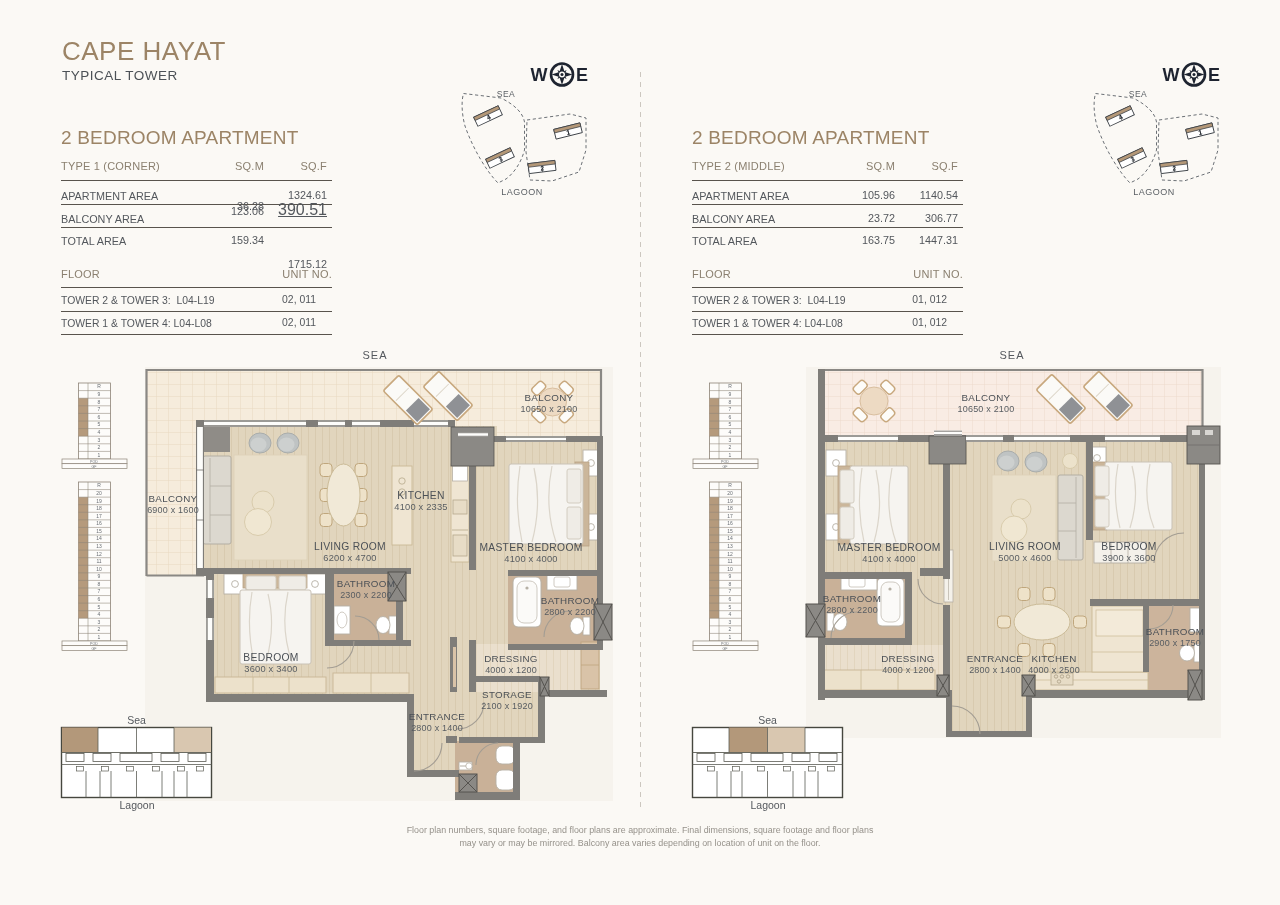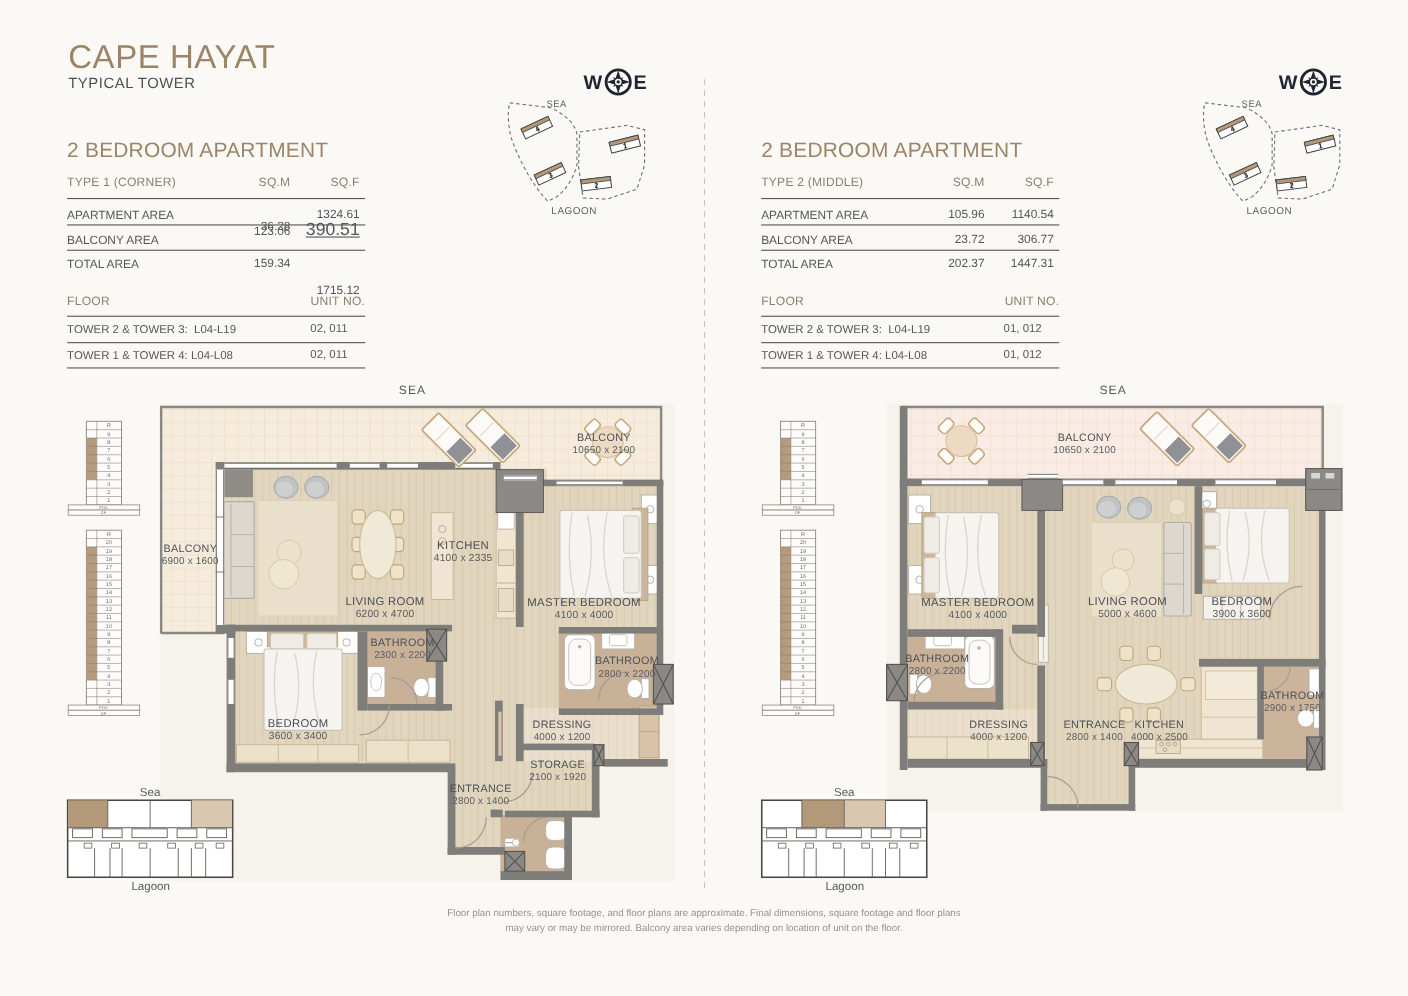--- a/index.html
+++ b/index.html
@@ -14,21 +14,21 @@
 <body>
 
 <div class="abs" style="left:0;top:0;width:1280px;height:905px;background:#fbf9f5;"></div>
 
 <div class="abs" style="left:145px;top:367px;width:468px;height:434px;background:#f6f3ed;"></div>
 
 <div class="abs" style="left:806px;top:367px;width:415px;height:371px;background:#f6f3ed;"></div>
 
 <div class="abs" style="left:639.5px;top:72px;width:1.2px;height:738px;background:repeating-linear-gradient(to bottom,#ccc7bf 0,#ccc7bf 5px,rgba(0,0,0,0) 5px,rgba(0,0,0,0) 10px);"></div>
 
-<div class="abs tan" style="left:62px;top:36px;font-size:30px;letter-spacing:0.5px;">CAPE HAYAT</div>
+<div class="abs tan" style="left:62px;top:36px;font-size:26px;letter-spacing:0.5px;">CAPE HAYAT</div>
 
 <div class="abs" style="left:62px;top:68px;font-size:13.5px;letter-spacing:0.5px;color:#4c5156;">TYPICAL TOWER</div>
 
 <div class="abs tan" style="left:61px;top:127px;font-size:19px;letter-spacing:0.2px;">2 BEDROOM APARTMENT</div>
 
 <div>
 
   <div class="abs hdr" style="left:61px;top:160px;font-size:11px;letter-spacing:0.2px;">TYPE 1 (CORNER)</div>
   <div class="abs hdr rightcol" style="left:204px;top:160px;width:60px;font-size:11px;letter-spacing:0.2px;">SQ.M</div>
   <div class="abs hdr rightcol" style="left:267px;top:160px;width:60px;font-size:11px;letter-spacing:0.2px;">SQ.F</div>
@@ -72,21 +72,21 @@
   <div class="abs gry rightcol" style="left:835px;top:189px;width:60px;font-size:10.8px;">105.96</div>
   <div class="abs gry rightcol" style="left:898px;top:189px;width:60px;font-size:10.8px;">1140.54</div>
   <div class="abs" style="left:692px;top:204px;width:271px;height:1.3px;background:#59544d;"></div>
 
   <div class="abs gry" style="left:692px;top:212.5px;font-size:10.8px;">BALCONY AREA</div>
   <div class="abs gry rightcol" style="left:835px;top:211.5px;width:60px;font-size:10.8px;">23.72</div>
   <div class="abs gry rightcol" style="left:898px;top:211.5px;width:60px;font-size:10.8px;">306.77</div>
   <div class="abs" style="left:692px;top:227px;width:271px;height:1.3px;background:#59544d;"></div>
 
   <div class="abs gry" style="left:692px;top:235px;font-size:10.8px;">TOTAL AREA</div>
-  <div class="abs gry rightcol" style="left:835px;top:234px;width:60px;font-size:10.8px;">202.37</div>
+  <div class="abs gry rightcol" style="left:835px;top:234px;width:60px;font-size:10.8px;">163.75</div>
   <div class="abs gry rightcol" style="left:898px;top:234px;width:60px;font-size:10.8px;">1447.31</div>
 
   <div class="abs hdr" style="left:692px;top:268px;font-size:11px;letter-spacing:0.2px;">FLOOR</div>
   <div class="abs hdr rightcol" style="left:883px;top:268px;width:80px;font-size:11px;letter-spacing:0.2px;">UNIT NO.</div>
   <div class="abs" style="left:692px;top:287px;width:271px;height:1.3px;background:#59544d;"></div>
   <div class="abs gry" style="left:692px;top:294.5px;font-size:10.4px;">TOWER 2 &amp; TOWER 3:&nbsp; L04-L19</div>
   <div class="abs gry rightcol" style="left:887px;top:293.5px;width:60px;font-size:10.4px;">01, 012</div>
   <div class="abs" style="left:692px;top:311px;width:271px;height:1.3px;background:#59544d;"></div>
   <div class="abs gry" style="left:692px;top:318px;font-size:10.4px;">TOWER 1 &amp; TOWER 4: L04-L08</div>
   <div class="abs gry rightcol" style="left:887px;top:317px;width:60px;font-size:10.4px;">01, 012</div>

